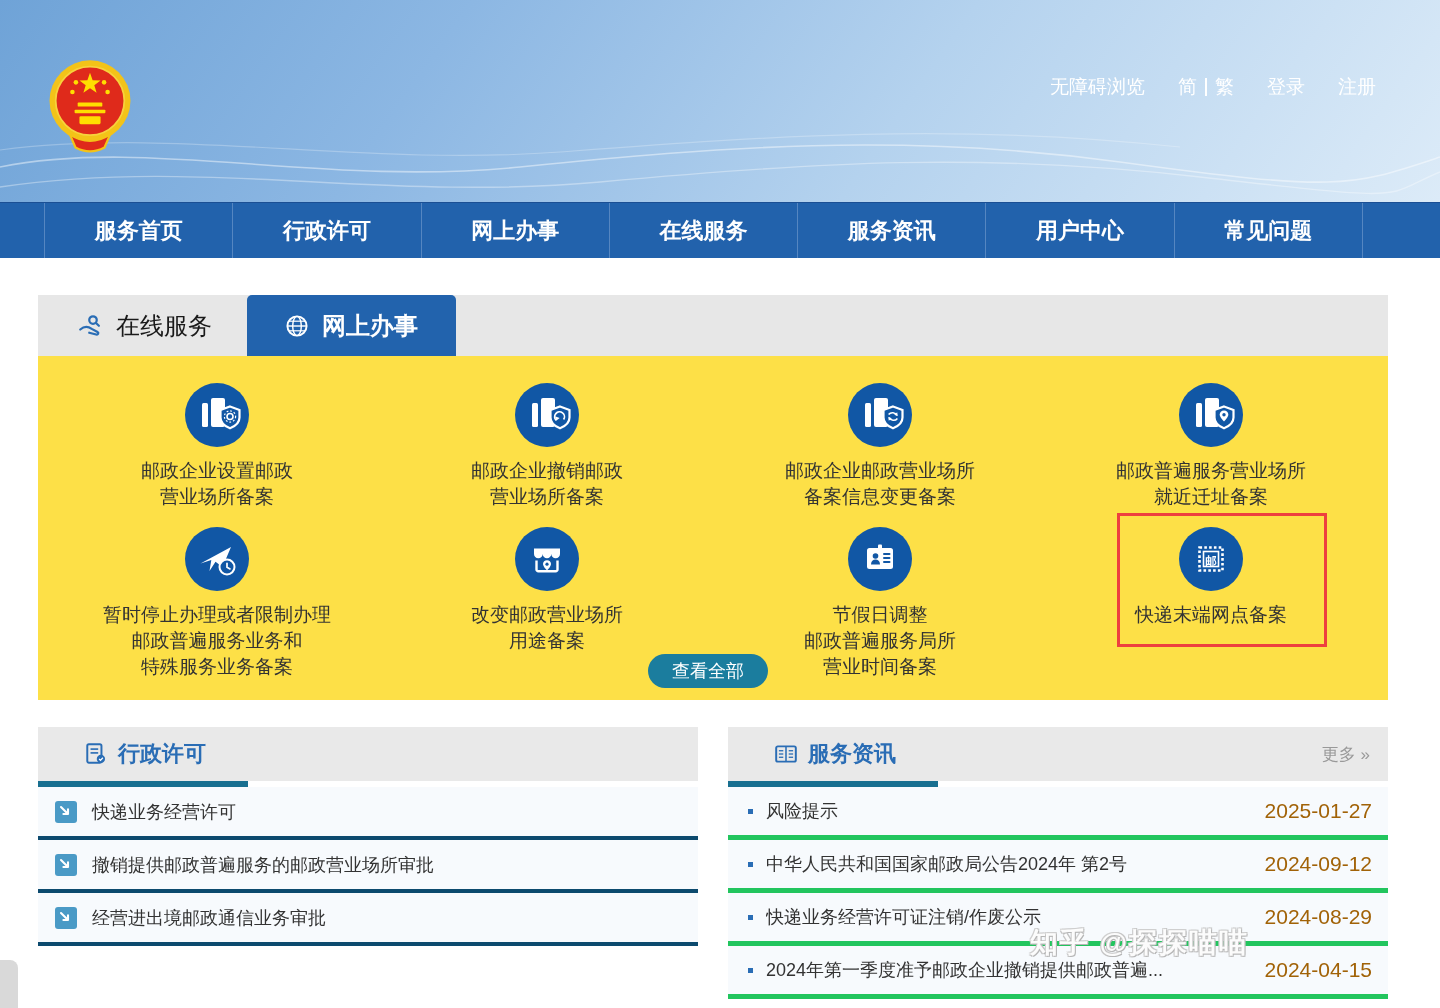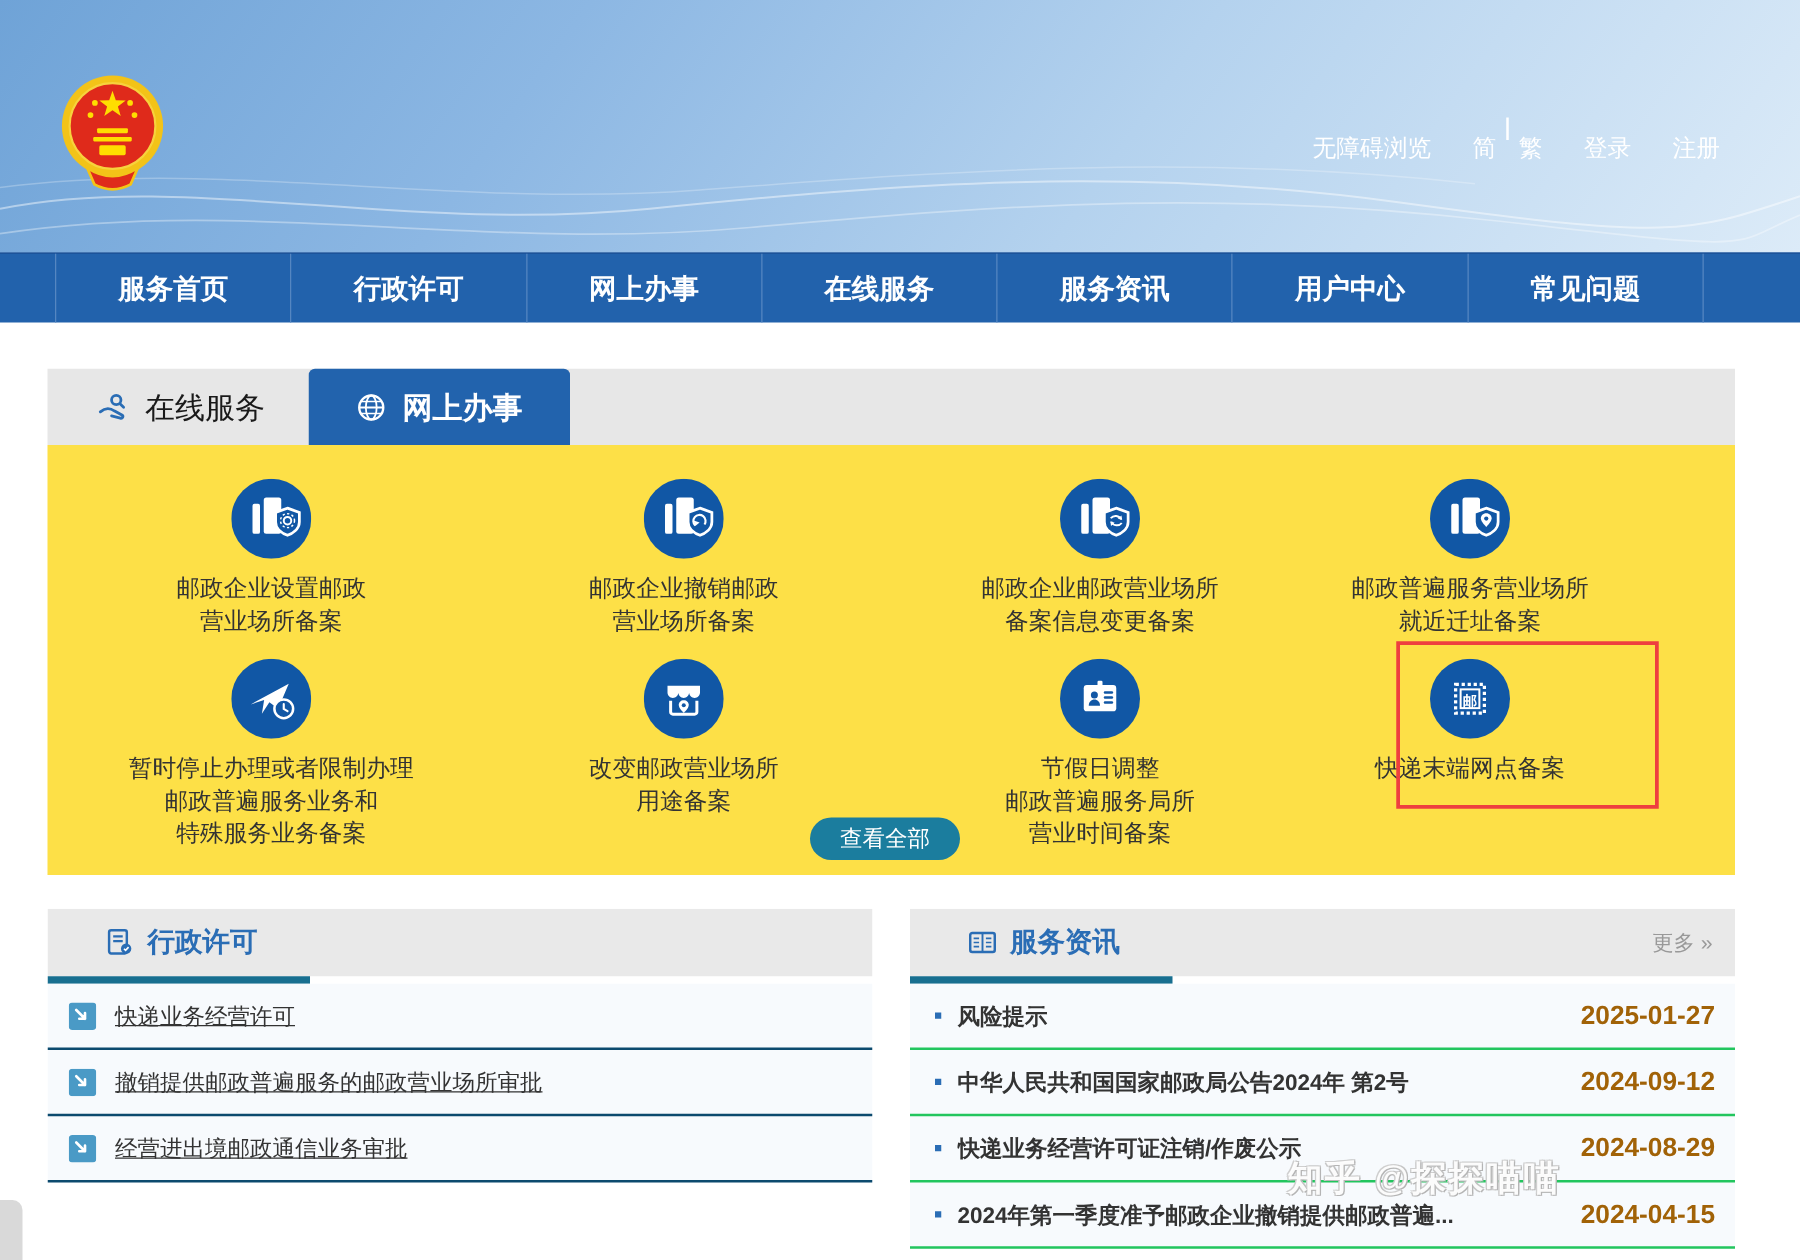--- a/index.html
+++ b/index.html
@@ -11,21 +11,21 @@
   .header { position:absolute; left:0; top:0; width:1440px; height:202px;
     background:linear-gradient(125deg,#6fa3d7 0%, #8cb7e3 30%, #b4d2ee 62%, #dcebf8 100%); }
   .header-waves { position:absolute; left:0; bottom:0; width:1440px; height:90px; }
   .emblem { position:absolute; left:46px; top:54px; width:88px; height:106px; }
   .titles { position:absolute; left:152px; top:58px; }
   .platform-title { font-size:27px; color:#2173c9; letter-spacing:1.5px; }
   .site-title { margin-top:9px; font-size:43px; font-weight:bold; color:#1261b8; letter-spacing:1px; }
   .site-suffix { font-size:37px; }
   .header-links { position:absolute; right:64px; top:74px; display:flex; align-items:center; gap:33px;
     color:#fff; font-size:19px; }
-  .header-links .hl { cursor:pointer; white-space:nowrap;margin-top:32px; }
+  .header-links .hl { cursor:pointer; white-space:nowrap; }
   .lang-pair { display:flex; align-items:center; gap:8px; }
   .lang-divider { display:inline-block; width:2px; height:18px; background:#fff; }
 
   
   .navbar { position:absolute; left:0; top:202px; width:1440px; height:56px; background:#2262ac;
     display:flex; padding-left:44px; padding-right:77px; border-top:1px solid #1b4f94; }
   .nav-item { flex:1; display:flex; align-items:center; justify-content:center;
     color:#fff; font-size:22px; font-weight:bold; border-left:1px solid #5586c1; cursor:pointer; }
   .nav-item:last-child { border-right:1px solid #5586c1; }
 
@@ -36,46 +36,46 @@
   .tab-handling { position:absolute; left:209px; top:0; width:209px; height:61px; background:#2263ad;
     border-radius:5px 5px 0 0; display:flex; align-items:center; justify-content:center; gap:13px;
     font-size:24px; font-weight:bold; color:#fff; cursor:pointer; }
 
   
   .services { position:absolute; left:38px; top:356px; width:1350px; height:344px; background:#fde047; }
   .svc { position:absolute; width:300px; text-align:center; cursor:pointer; }
   .svc-ic { display:inline-block; width:64px; height:64px; }
   .svc-label { margin-top:7px; font-size:19px; color:#333; line-height:26px; }
   .svc-label span { display:block; }
-  .c1 { left:29px; }  .c2 { left:359px; }  .c3 { left:692px; }  .c4 { left:988px; }
+  .c1 { left:29px; }  .c2 { left:359px; }  .c3 { left:692px; }  .c4 { left:1023px; }
   .r1 { top:27px; }   .r2 { top:171px; }
   .highlight-box { position:absolute; left:1079px; top:157px; width:210px; height:134px;
     border:3px solid #ee3f3f; pointer-events:none; }
   .view-all { position:absolute; left:610px; top:298px; width:120px; height:34px;
     background:#1b7d9e; border:none; border-radius:17px; color:#fff; font-size:18px;
     font-family:inherit; cursor:pointer; }
 
   
   .panel { position:absolute; top:727px; width:660px; height:281px; overflow:hidden; }
   .panel-left { left:38px; }
   .panel-right { left:728px; }
   .panel-header { height:54px; background:#e9e9e9; display:flex; align-items:center; padding:0 18px 0 46px; }
   .panel-title { display:flex; align-items:center; gap:10px; font-size:22px; color:#2a6db5; font-weight:600; }
   .panel-underline { width:210px; height:6px; background:#186f90; }
   .panel-body { background:#f7fafd; }
   .hdr-right { margin-left:auto; display:flex; align-items:center; gap:10px; font-size:17px; color:#333; }
   .filter-checkbox { width:17px; height:17px; accent-color:#fff; background:#fff; border:1px solid #999; appearance:none; border-radius:2px; cursor:pointer; }
   .more-link { margin-left:auto; font-size:17px; color:#999; cursor:pointer; }
 
   .permit-row { height:53px; display:flex; align-items:center; gap:15px; padding-left:17px;
-    border-bottom:2px solid #0c4a6e; font-size:18px; color:#333; cursor:pointer;text-decoration:underline; }
+    border-bottom:4px solid #0c4a6e; font-size:18px; color:#333; cursor:pointer; }
   .permit-ic { width:22px; height:22px; flex:0 0 auto; }
 
   .news-row { height:53px; display:flex; align-items:center; padding:0 16px 0 20px;
-    border-bottom:2px solid #22c55e; cursor:pointer;font-weight:bold; }
+    border-bottom:5px solid #22c55e; cursor:pointer; }
   .news-bullet { width:5px; height:5px; background:#2a6db5; margin-right:13px; flex:0 0 auto; }
   .news-title { flex:1; font-size:18px; color:#333; white-space:nowrap; overflow:hidden; }
   .news-date { font-size:21px; color:#a16207; margin-left:12px; }
 
   
   .watermark { position:absolute; left:1030px; top:924px; font-size:28px; font-weight:bold;
     letter-spacing:2px; white-space:nowrap; color:rgba(255,255,255,0.95); z-index:40;
     text-shadow:1px 1px 0 #b5b5b5, -1px -1px 0 #cfcfcf, 1px -1px 0 #c5c5c5, -1px 1px 0 #c5c5c5; }
   .corner-tab { position:absolute; left:-10px; top:960px; width:28px; height:58px;
     background:#d9d9d9; border-radius:8px; }

